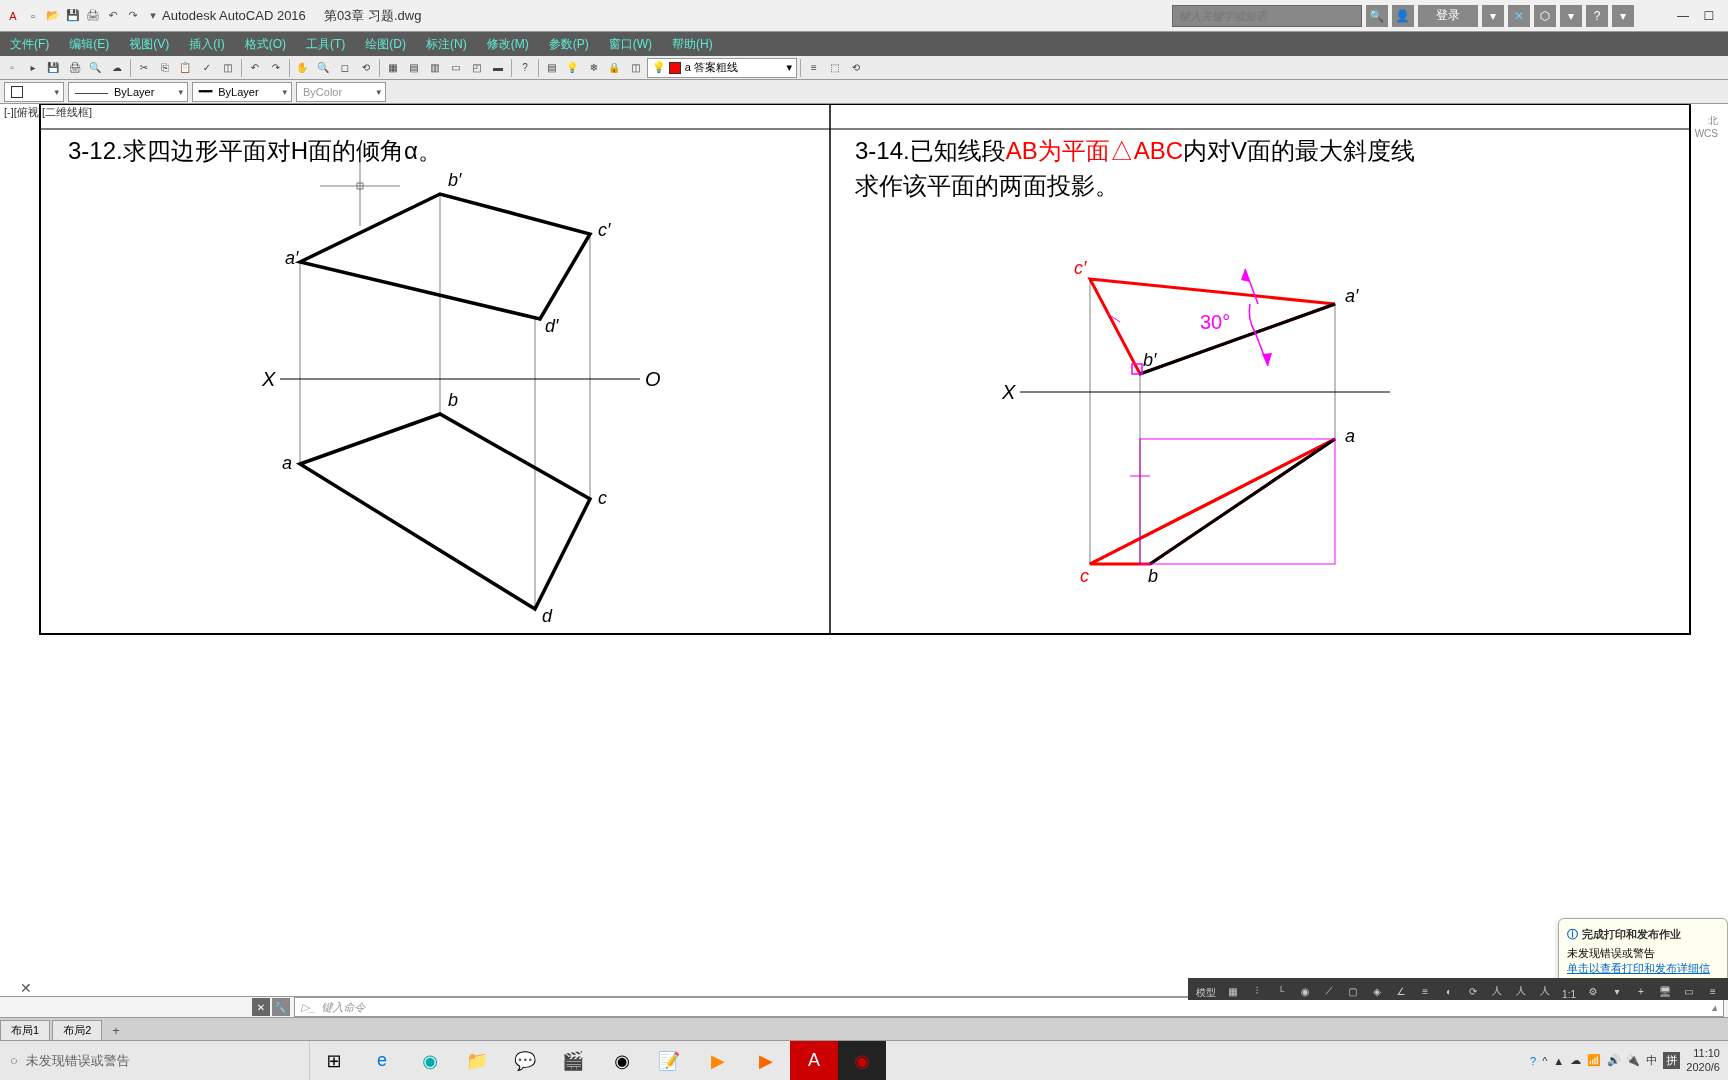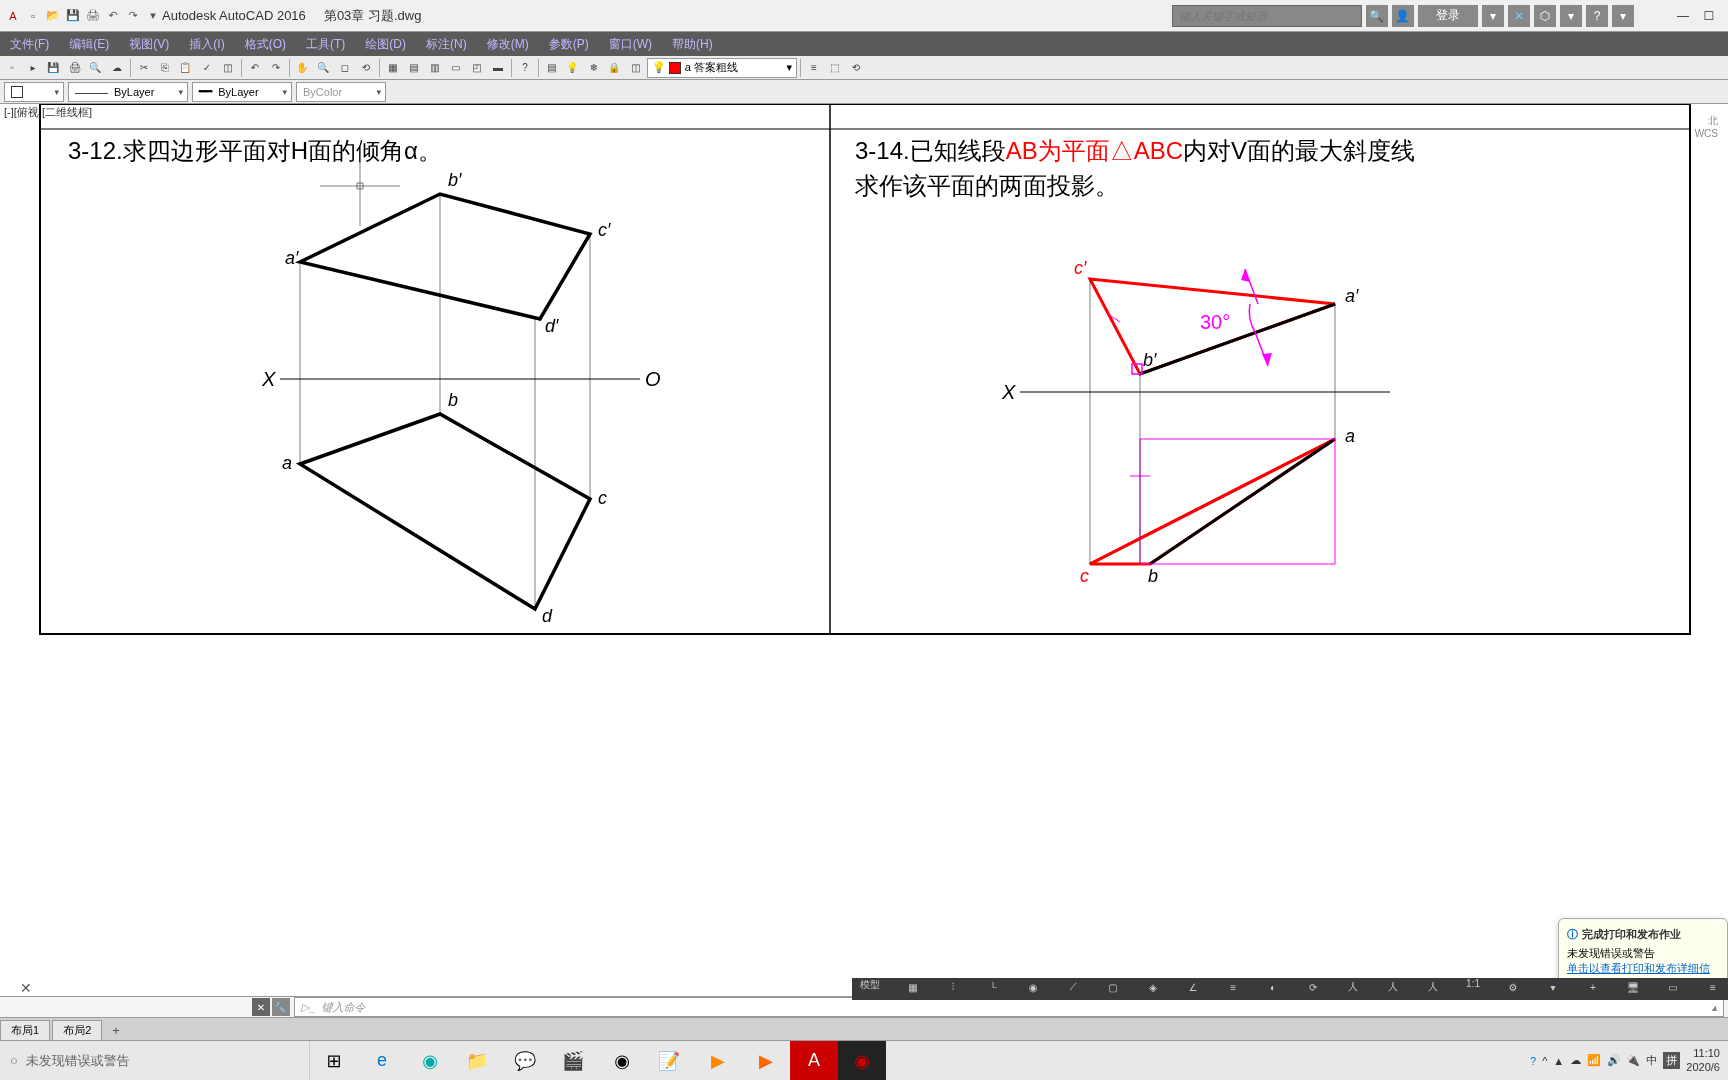--- a/index.html
+++ b/index.html
@@ -10,21 +10,21 @@
 .qat { display: flex; align-items: center; padding-left: 4px; gap: 2px; }
 .qat-btn { width: 18px; height: 18px; display: flex; align-items: center; justify-content: center; font-size: 11px; color: #555; cursor: pointer; }
 .title-center { flex: 1; text-align: left; font-size: 13px; color: #333; }
 .title-right { display: flex; align-items: center; gap: 4px; padding-right: 8px; }
 .search-box { width: 190px; height: 22px; background: #888; border: 1px solid #666; padding: 0 6px; font-size: 11px; color: #ddd; font-style: italic; }
 .tr-btn { width: 22px; height: 22px; background: #888; display: flex; align-items: center; justify-content: center; font-size: 12px; color: #fff; cursor: pointer; }
 .login { width: 60px; height: 22px; background: #888; color: #ffffff; font-size: 12px; display: flex; align-items: center; justify-content: center; cursor: pointer; }
 
 
 .menu-bar { height: 24px; background: #5a5a5a; display: flex; align-items: center; }
-.menu-item { padding: 12px 10px; color: #c4b5fd; font-size: 12px; cursor: pointer; height: 100%; display: flex; align-items: center; }
+.menu-item { padding: 12px 10px; color: #5eead4; font-size: 12px; cursor: pointer; height: 100%; display: flex; align-items: center; }
 
 
 .toolbar { height: 24px; background: #ececec; display: flex; align-items: center; border-bottom: 1px solid #999; gap: 1px; padding: 0 2px; }
 .tb-btn { width: 20px; height: 20px; display: flex; align-items: center; justify-content: center; font-size: 10px; color: #444; cursor: pointer; border: 1px solid transparent; }
 .tb-sep { width: 1px; height: 18px; background: #aaa; margin: 0 2px; }
 .layer-combo { height: 20px; border: 1px solid #999; background: #fff; font-size: 11px; padding: 0 4px; display: flex; align-items: center; min-width: 150px; }
 
 
 .props-bar { height: 24px; background: #ececec; display: flex; align-items: center; border-bottom: 1px solid #999; gap: 4px; padding: 0 4px; }
 .prop-combo { height: 20px; border: 1px solid #999; background: #fff; font-size: 11px; padding: 0 20px 0 6px; min-width: 120px; position: relative; display: flex; align-items: center; }
@@ -50,21 +50,21 @@
 .cmd-input-wrap { flex: 1; height: 100%; background: #fff; border: 1px solid #999; display: flex; align-items: center; padding: 0 6px; font-size: 11px; color: #999; font-style: italic; margin: 0 4px; }
 .cmd-close { width: 18px; height: 18px; background: #666; color: #fff; display: flex; align-items: center; justify-content: center; font-size: 10px; cursor: pointer; }
 .cmd-x { position: absolute; left: 20px; bottom: 84px; font-size: 14px; color: #555; cursor: pointer; }
 
 
 .layout-tabs { position: absolute; bottom: 40px; left: 0; right: 0; height: 22px; background: #d0d0d0; display: flex; align-items: flex-end; }
 .layout-tab { padding: 2px 10px; background: #e8e8e8; border: 1px solid #999; border-bottom: none; font-size: 11px; margin-right: 2px; cursor: pointer; }
 .layout-add { padding: 2px 8px; font-size: 13px; color: #555; cursor: pointer; }
 
 
-.status-bar { position: absolute; bottom: 40px; right: 0; height: 22px; background: #3a3a3a; display: flex; align-items: flex-start; gap: 18px; padding: 0 4px; }
+.status-bar { position: absolute; bottom: 40px; right: 0; height: 22px; background: #3a3a3a; display: flex; align-items: flex-end; gap: 2px; padding: 0 4px; }
 .st-btn { width: 22px; height: 18px; display: flex; align-items: center; justify-content: center; font-size: 10px; color: #ccc; cursor: pointer; }
 .st-text { font-size: 10px; color: #ccc; padding: 0 4px; }
 
 
 .taskbar { position: absolute; bottom: 0; left: 0; right: 0; height: 40px; background: #e8e8e8; display: flex; align-items: center; border-top: 1px solid #999; }
 .task-search { width: 310px; height: 100%; display: flex; align-items: center; padding: 0 10px; font-size: 13px; color: #666; border-right: 1px solid #ccc; gap: 8px; }
 .task-icons { display: flex; height: 100%; }
 .task-icon { width: 48px; height: 100%; display: flex; align-items: center; justify-content: center; font-size: 18px; cursor: pointer; }
 .tray { margin-left: auto; display: flex; align-items: center; height: 100%; gap: 6px; padding: 0 8px; font-size: 11px; color: #333; }
 .tray-clock { text-align: right; line-height: 1.2; }

